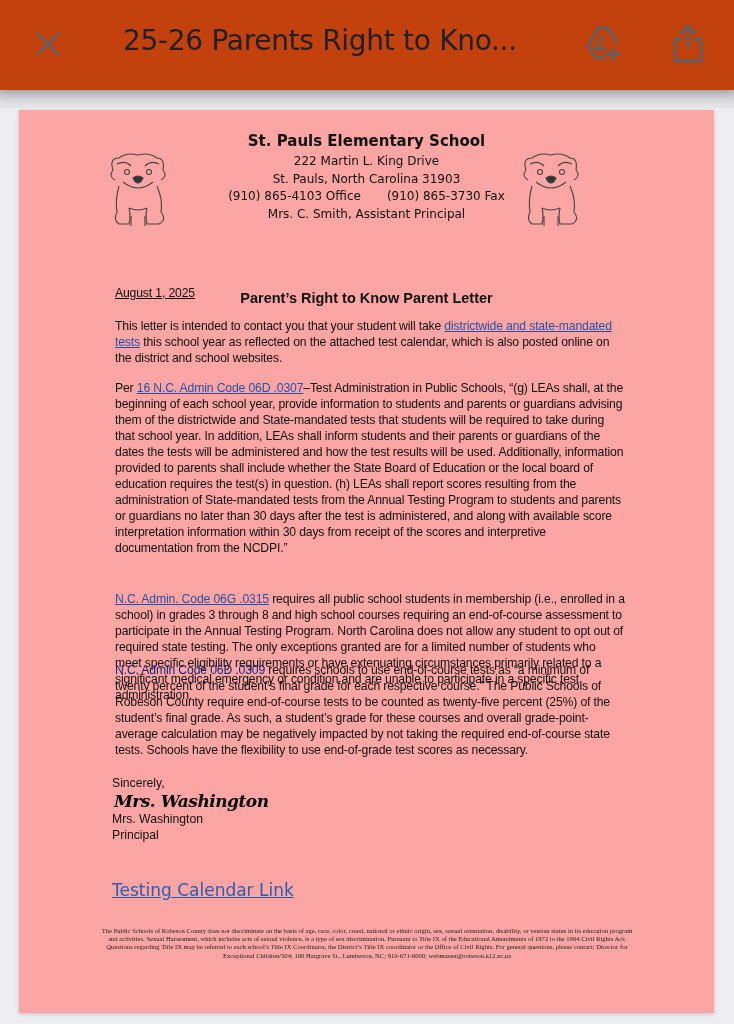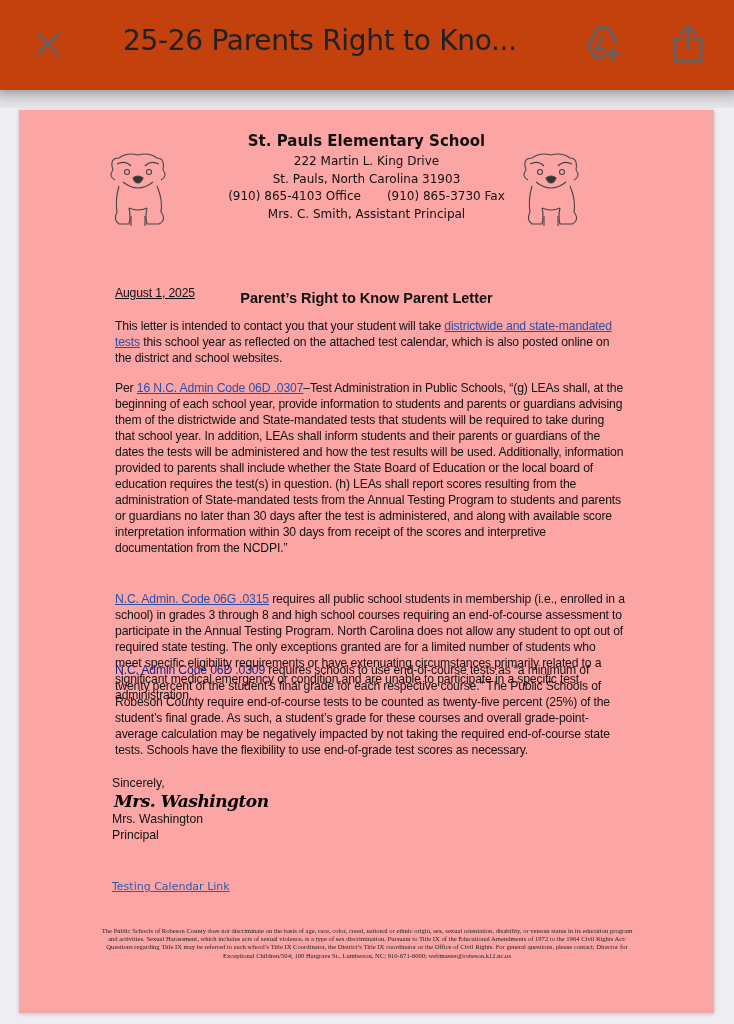--- a/index.html
+++ b/index.html
@@ -68,21 +68,21 @@
   .p2 { top: 270px; }
   .p3 { top: 453px; margin-top: 28px; }
   .p4 { top: 552px; }
   .closing { position: absolute; left: 93px; top: 665px; font-size: 12.2px; line-height: 16px; color: #111; }
   .signature {
     font-family: "DejaVu Serif", serif; font-style: italic; font-weight: bold;
     font-size: 17px; letter-spacing: -0.5px; margin: 2px 0 2px 2px; color: #000;
   }
   .cal-link {
     position: absolute; left: 93px; top: 770px;
-    font-family: "DejaVu Sans", sans-serif; font-size: 11px;
+    font-family: "DejaVu Sans", sans-serif; font-size: 17px;
     color: #2a5db0; text-decoration: underline; cursor: pointer;
   }
   .footer {
     position: absolute; left: 78px; top: 817px; width: 540px; text-align: center;
     font-family: "Liberation Serif", serif; font-size: 6.6px; line-height: 8.2px; color: #222;
   }
 </style>
 </head>
 <body>
 

